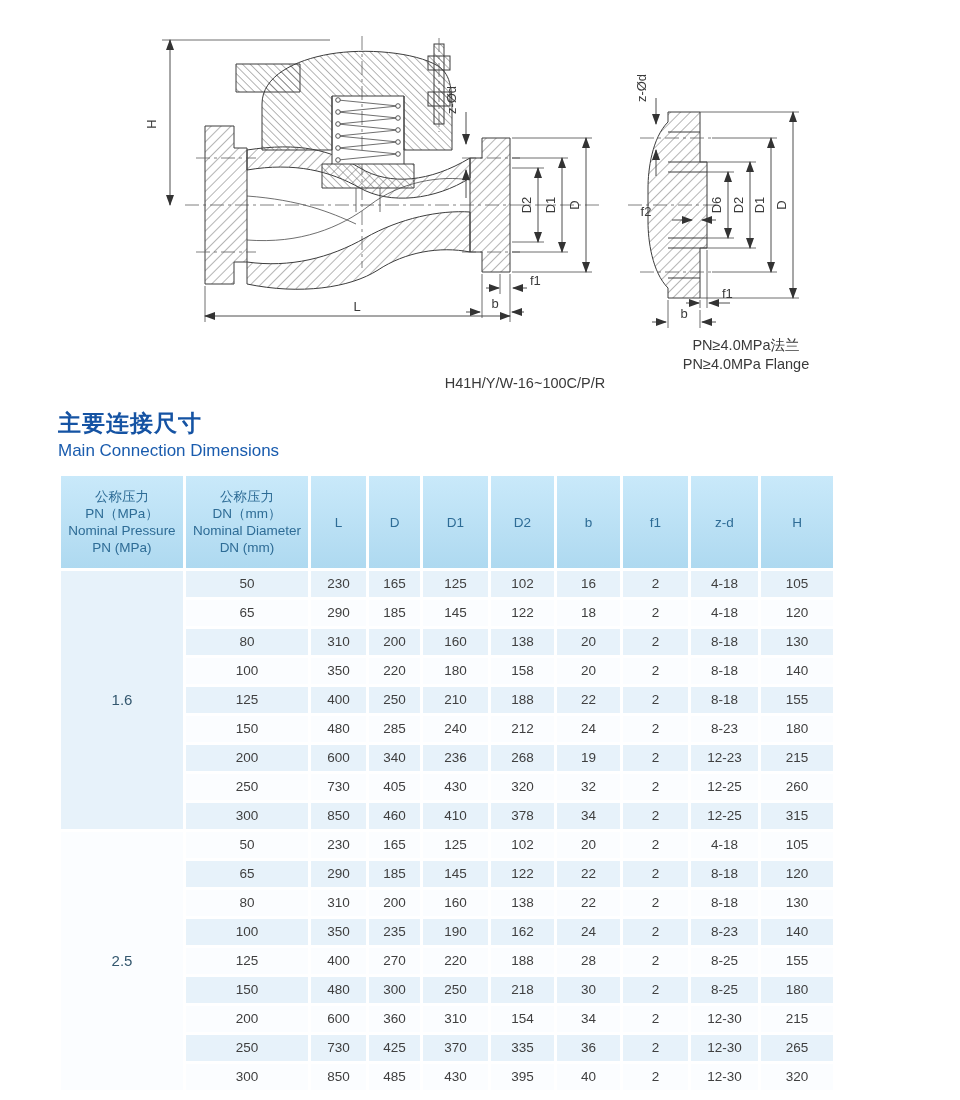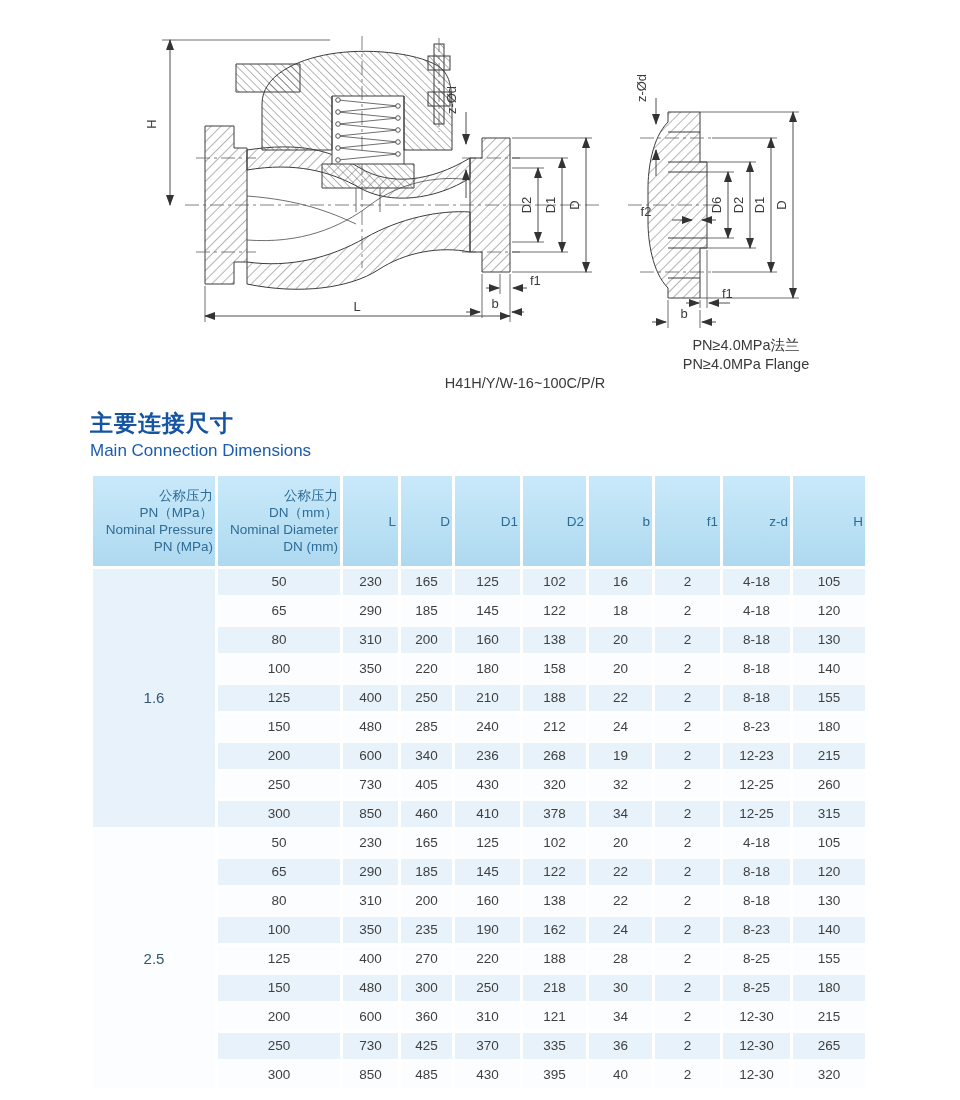--- a/index.html
+++ b/index.html
@@ -13,29 +13,29 @@
   .drawing-area svg{display:block;}
   .dline{stroke:#3c3c3c;stroke-width:1;fill:none;}
   .dthin{stroke:#4a4a4a;stroke-width:.8;fill:none;}
   .cl{stroke:#606060;stroke-width:.8;fill:none;stroke-dasharray:14 4 3 4;}
   .dim{stroke:#3a3a3a;stroke-width:.9;fill:none;}
   .hatched1{fill:url(#h1);stroke:#3c3c3c;stroke-width:1;}
   .hatched2{fill:url(#h2);stroke:#3c3c3c;stroke-width:1;}
   .dimtext{font-size:13px;fill:#3a3a3a;}
   .captext{font-size:14.5px;fill:#3a3a3a;}
   
-  .content{margin:0 90px;}
+  .content{margin:0 58px;}
   .sec-title{font-size:23px;font-weight:bold;color:#1553a3;margin:6px 0 2px 0;letter-spacing:1px;}
   .sec-sub{font-size:17px;color:#1a5cae;margin:0 0 12px 0;}
   
   table.dims{border-collapse:separate;border-spacing:3px;table-layout:fixed;background:#fff;}
   table.dims th{
     background:linear-gradient(180deg,#c9e9fa 0%,#aed9f0 100%);
     color:#2e6c96;font-weight:normal;font-size:13.5px;
-    height:90px;vertical-align:middle;text-align:right;padding:0 2px;
+    height:68px;vertical-align:middle;text-align:center;padding:12px 2px;
   }
   table.dims th span{display:block;line-height:17px;}
   table.dims td{
     text-align:center;font-size:13.5px;color:#3f3f3f;
     height:26px;line-height:26px;padding:0;
   }
   table.dims tbody tr:nth-child(odd) td{background:#e7f2fa;}
   table.dims tbody tr:nth-child(even) td{background:#fbfdff;}
   table.dims tbody td.group-cell{background:#c3e5f7;color:#33576e;font-size:15px;}
 </style>
@@ -415,21 +415,21 @@
           <td>30</td>
           <td>2</td>
           <td>8-25</td>
           <td>180</td>
         </tr>
         <tr>
           <td>200</td>
           <td>600</td>
           <td>360</td>
           <td>310</td>
-          <td>121</td>
+          <td>154</td>
           <td>34</td>
           <td>2</td>
           <td>12-30</td>
           <td>215</td>
         </tr>
         <tr>
           <td>250</td>
           <td>730</td>
           <td>425</td>
           <td>370</td>

